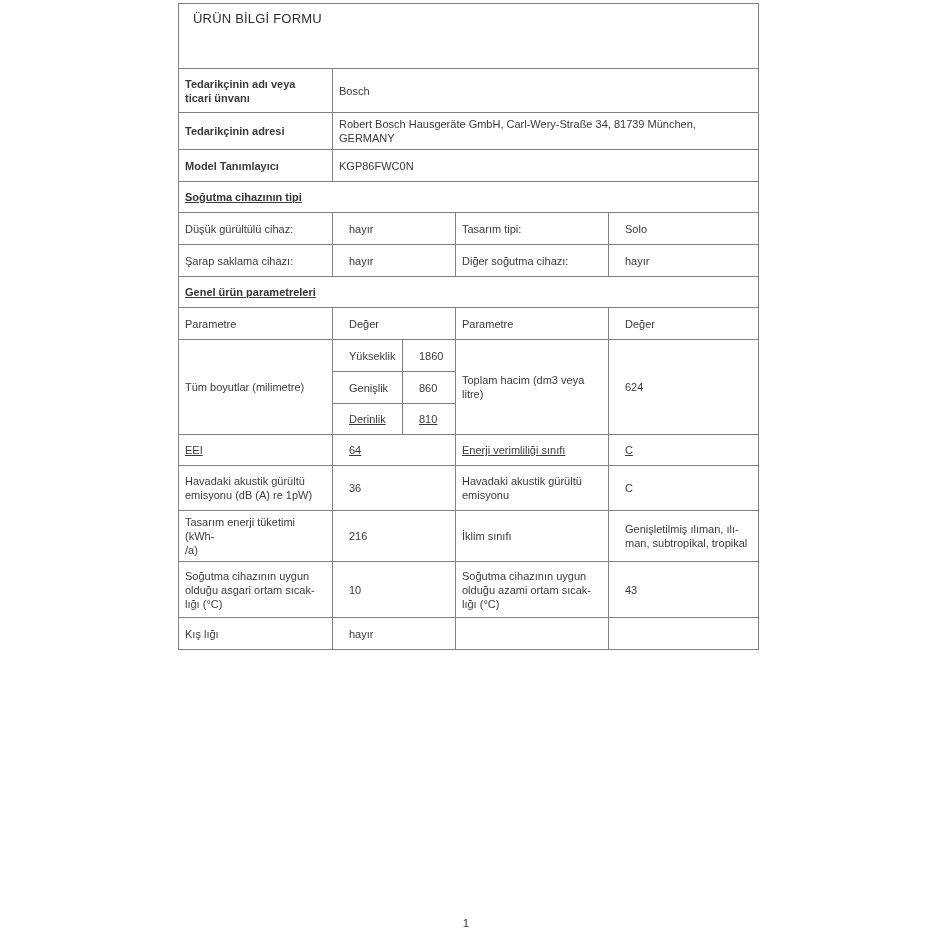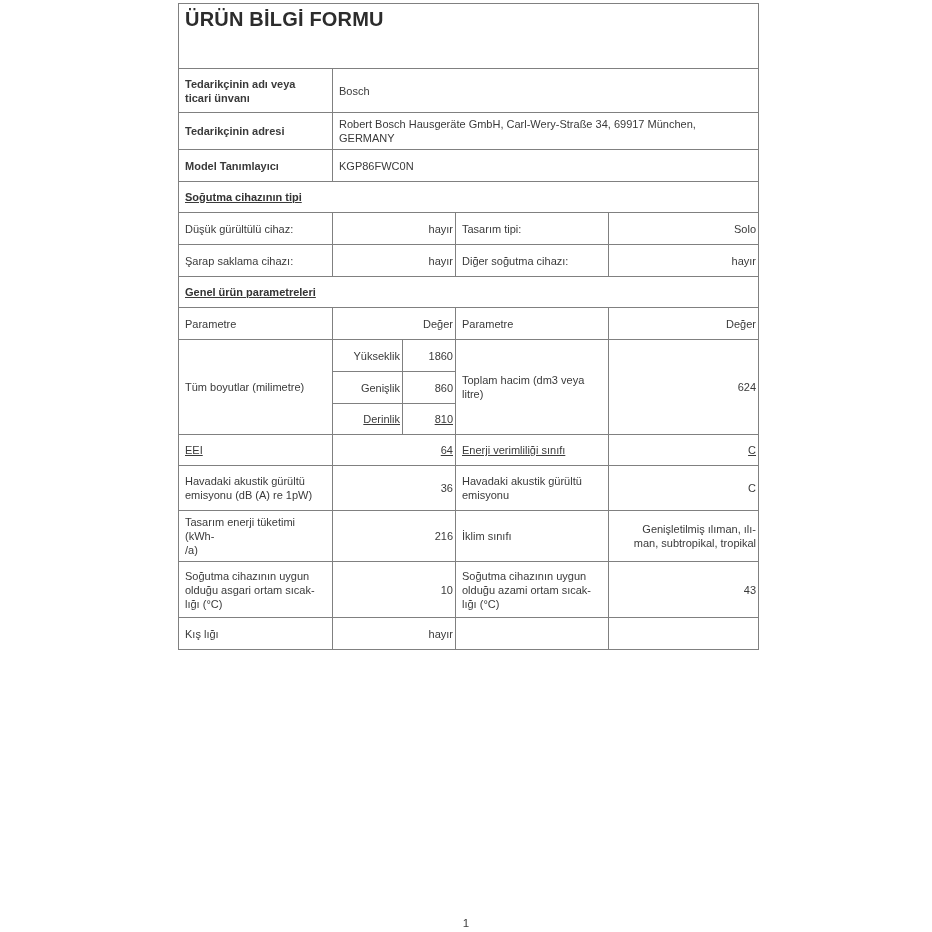--- a/index.html
+++ b/index.html
@@ -22,27 +22,27 @@
     border: 1px solid #808080;
     font-size: 11px;
     line-height: 14px;
     vertical-align: middle;
     padding: 4px 6px 4px 6px;
     white-space: pre-line;
     overflow: hidden;
     color: #3a3a3a;
   }
   td.bold { font-weight: bold; }
-  td.center { text-align: right; padding-left: 6px; padding-right: 2px; }
+  td.center { text-align: left; padding-left: 16px; padding-right: 2px; }
   td.title-cell {
-    font-size: 20px;
-    font-weight: bold;
+    font-size: 13px;
+    font-weight: normal;
     color: #2c2c2c;
     vertical-align: top;
-    padding: 8px 6px;
+    padding: 8px 14px;
     letter-spacing: 0.2px;
   }
   td.section-cell { font-weight: bold; color: #333333; }
   tr.rt  { height: 65px; }
   tr.r44 { height: 44px; }
   tr.r43 { height: 28px; }
   tr.r32 { height: 32px; }
   tr.r31 { height: 31px; text-decoration: underline; }
   tr.r45 { height: 45px; }
   tr.r56 { height: 56px; }
@@ -82,21 +82,21 @@
   </tr>
 
   <tr class="r44">
     <td class="bold">Tedarikçinin adı veya
 ticari ünvanı</td>
     <td colspan="4">Bosch</td>
   </tr>
 
   <tr class="r43">
     <td class="bold">Tedarikçinin adresi</td>
-    <td colspan="4">Robert Bosch Hausgeräte GmbH, Carl-Wery-Straße 34, 69917 München,
+    <td colspan="4">Robert Bosch Hausgeräte GmbH, Carl-Wery-Straße 34, 81739 München,
 GERMANY</td>
   </tr>
 
   <tr class="r32">
     <td class="bold">Model Tanımlayıcı</td>
     <td colspan="4">KGP86FWC0N</td>
   </tr>
 
   <tr class="r31">
     <td colspan="5" class="section-cell">Soğutma cihazının tipi</td>

